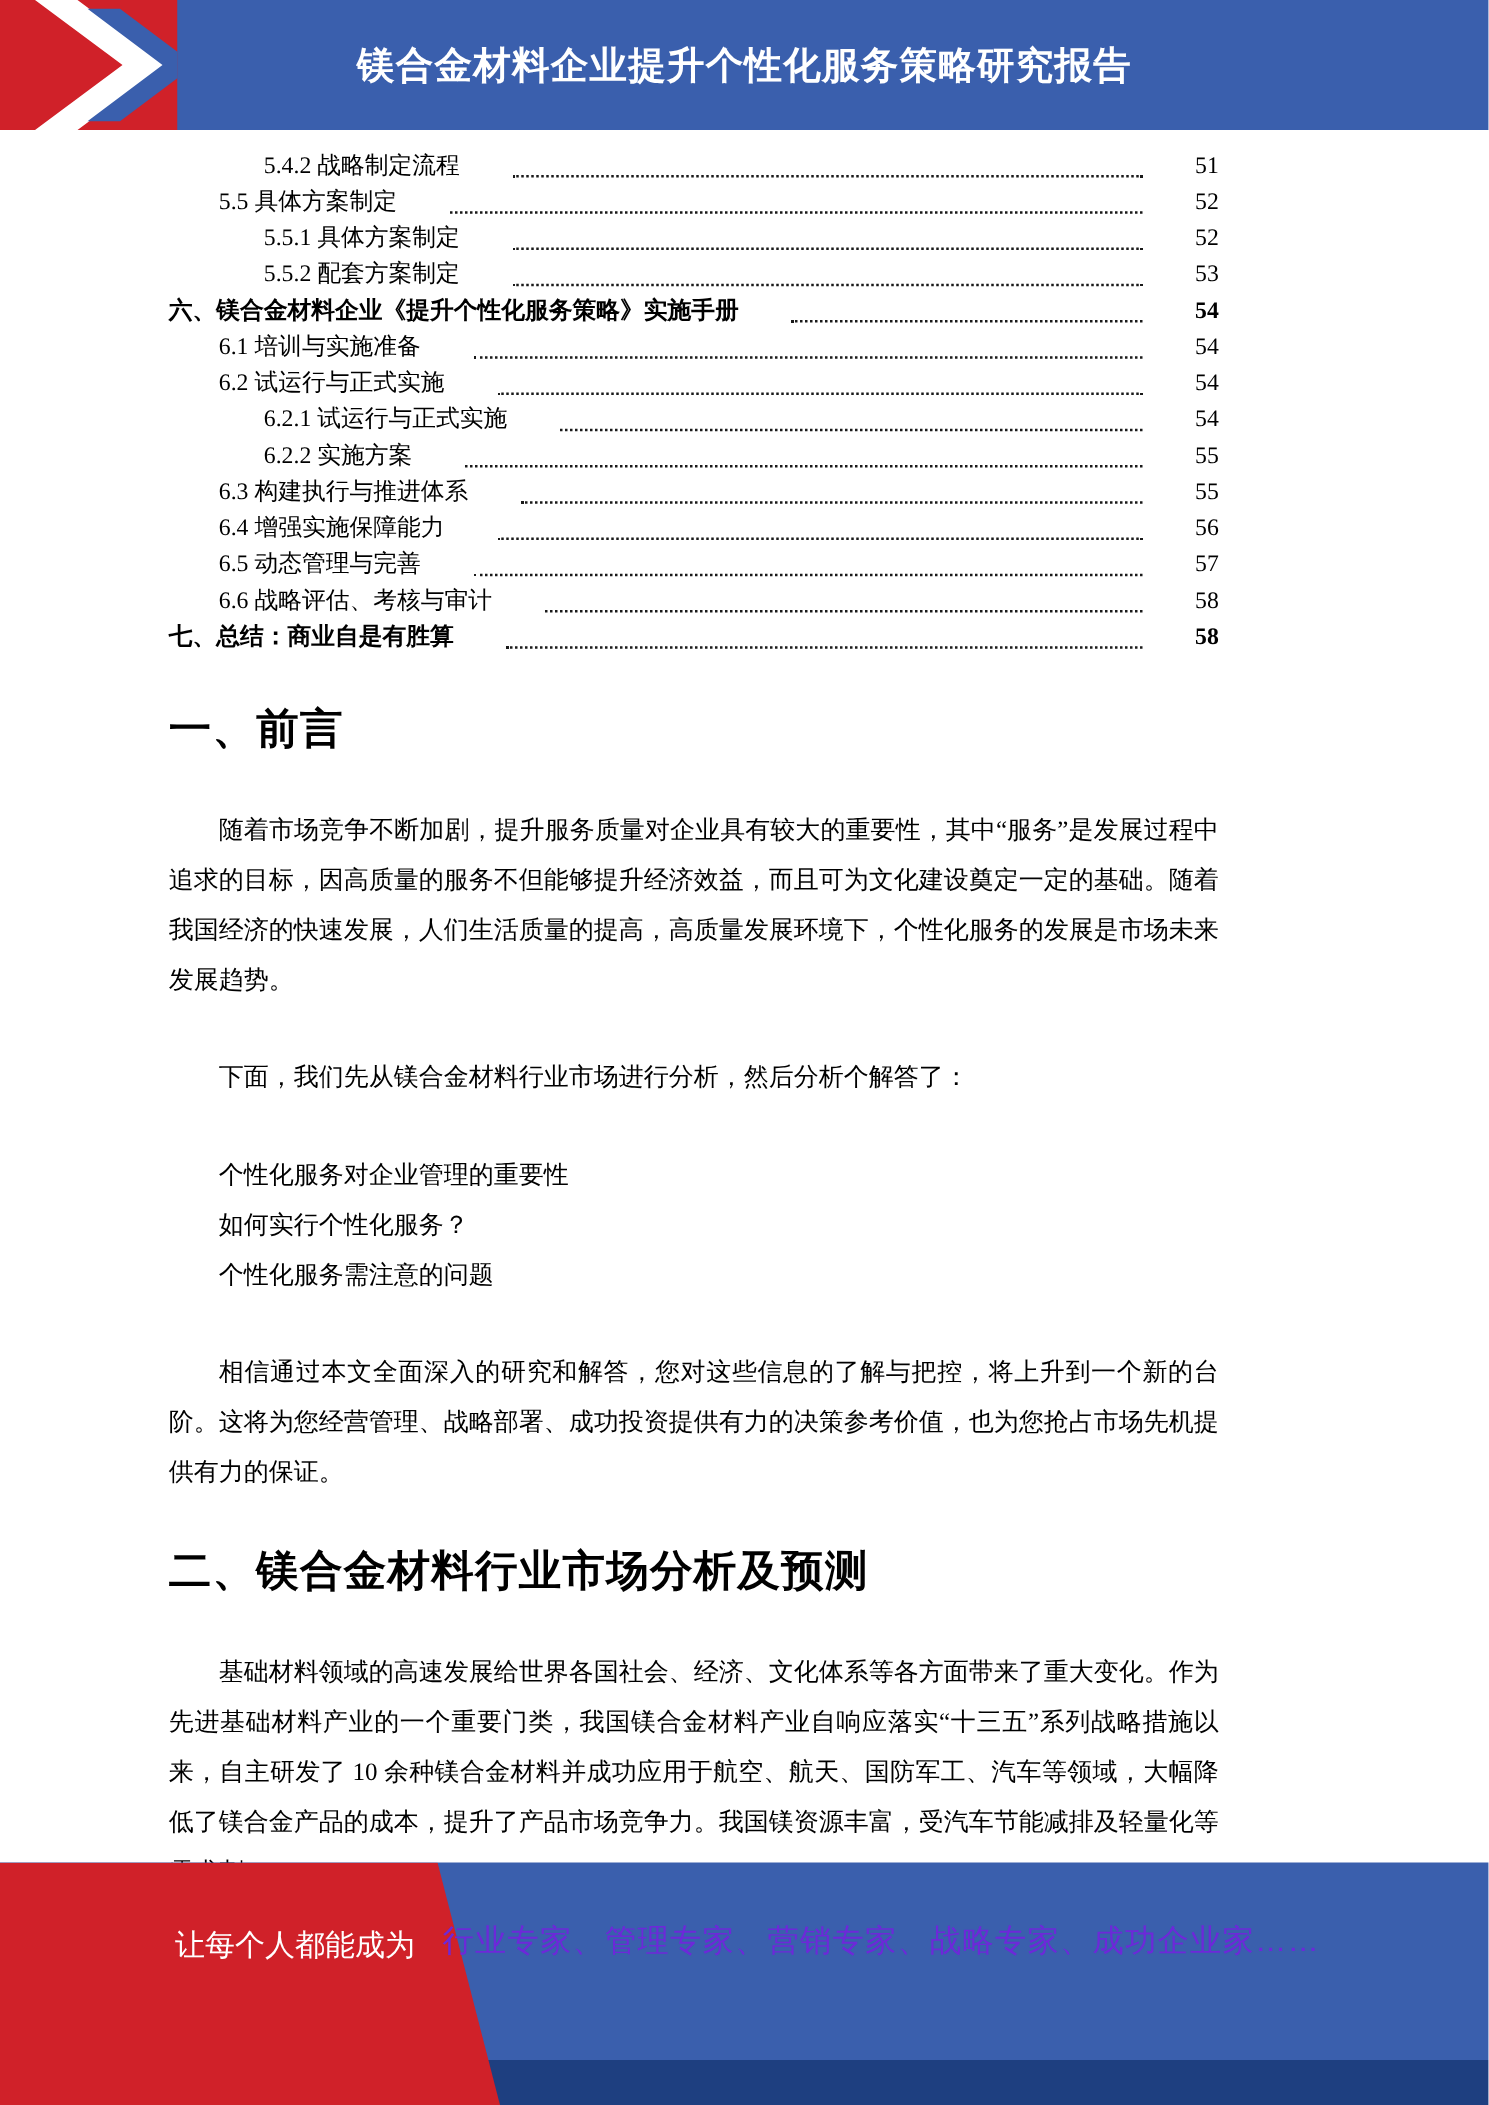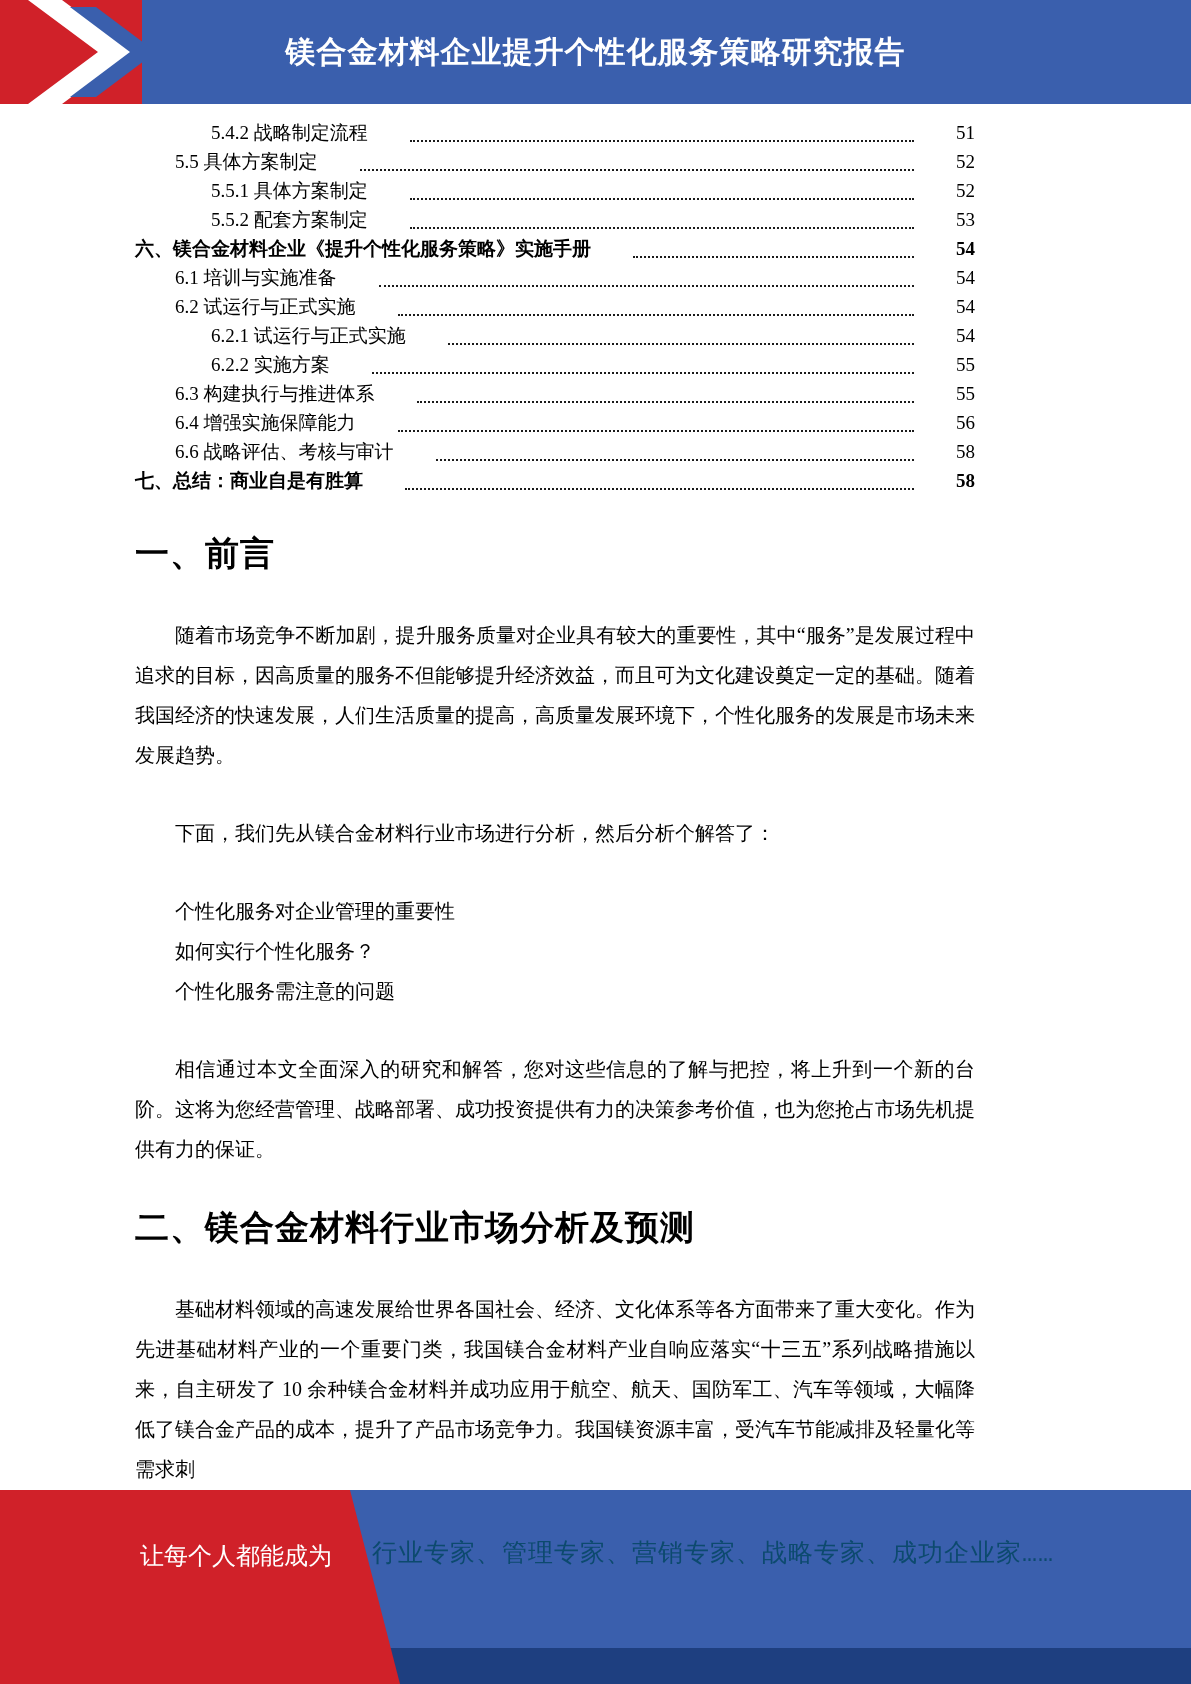--- a/index.html
+++ b/index.html
@@ -117,23 +117,23 @@
   .footer-left-text {
     position:absolute;
     left:140px; top:50px;
     color:#ffffff;
     font-family:"Liberation Sans", sans-serif;
     font-size:24px;
     white-space:nowrap;
   }
   .footer-right-text {
     position:absolute;
-    left:372px; top:46px;
-    color:#0c4a6e;
-    font-family:Liberation Mono, monospace;
+    left:354px; top:46px;
+    color:#6d28d9;
+    font-family:Liberation Sans, sans-serif;
     font-size:25px;
     letter-spacing:1px;
     white-space:nowrap;
   }
 </style>
 </head>
 <body>
 
 <div class="page">
 
@@ -195,20 +195,25 @@
         </div>
         <div class="toc-row level-2">
           <span class="toc-label">6.3 构建执行与推进体系</span>
           <span class="toc-dots"></span>
           <span class="toc-page">55</span>
         </div>
         <div class="toc-row level-2">
           <span class="toc-label">6.4 增强实施保障能力</span>
           <span class="toc-dots"></span>
           <span class="toc-page">56</span>
+        </div>
+        <div class="toc-row level-2">
+          <span class="toc-label">6.5 动态管理与完善</span>
+          <span class="toc-dots"></span>
+          <span class="toc-page">57</span>
         </div>
         <div class="toc-row level-2">
           <span class="toc-label">6.6 战略评估、考核与审计</span>
           <span class="toc-dots"></span>
           <span class="toc-page">58</span>
         </div>
         <div class="toc-row level-1 bold">
           <span class="toc-label">七、总结：商业自是有胜算</span>
           <span class="toc-dots"></span>
           <span class="toc-page">58</span>

